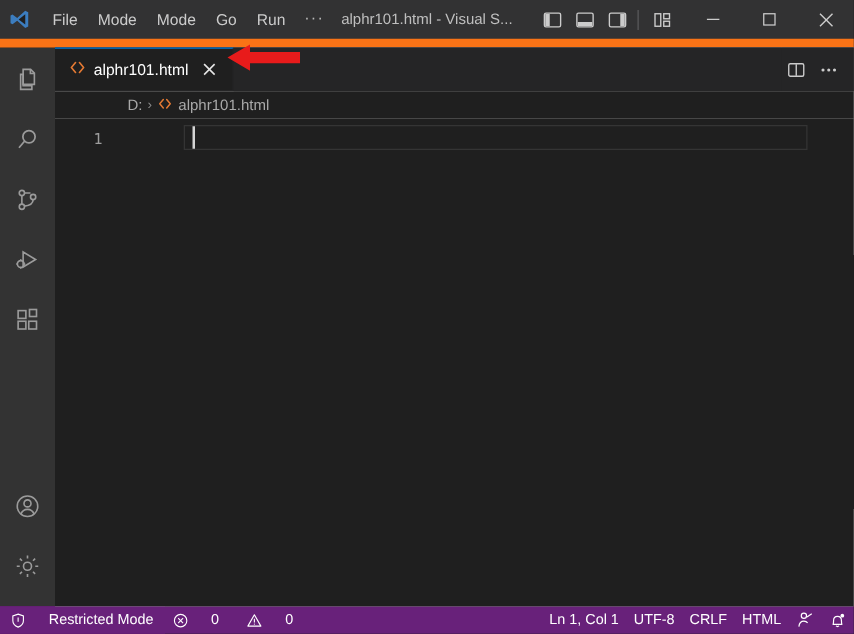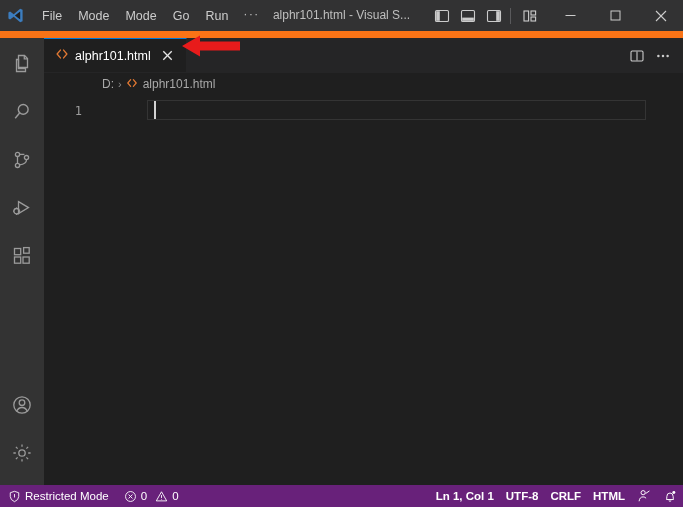--- a/index.html
+++ b/index.html
@@ -223,23 +223,23 @@
   .statusbar {
     height: 22px;
     flex: 0 0 22px;
     background: #68217a;
     display: flex;
     align-items: center;
     color: #ffffff;
     font-size: 11.5px;
   }
   .sb-left, .sb-right { display: flex; align-items: center; height: 22px; }
-  .sb-right { margin-left: auto; font-weight: bold; }
+  .sb-right { margin-left: auto; }
   .sb-item {
-    display: flex; align-items: center; gap: 4px;
+    display: flex; align-items: center; gap: 18px;
     padding: 0 6px;
     height: 22px;
     white-space: nowrap;
   }
   .sb-item.remote {
     background: #68217a;
     padding-left: 8px; padding-right: 9px;
   }
   .sb-icon { display: flex; align-items: center; }
 

